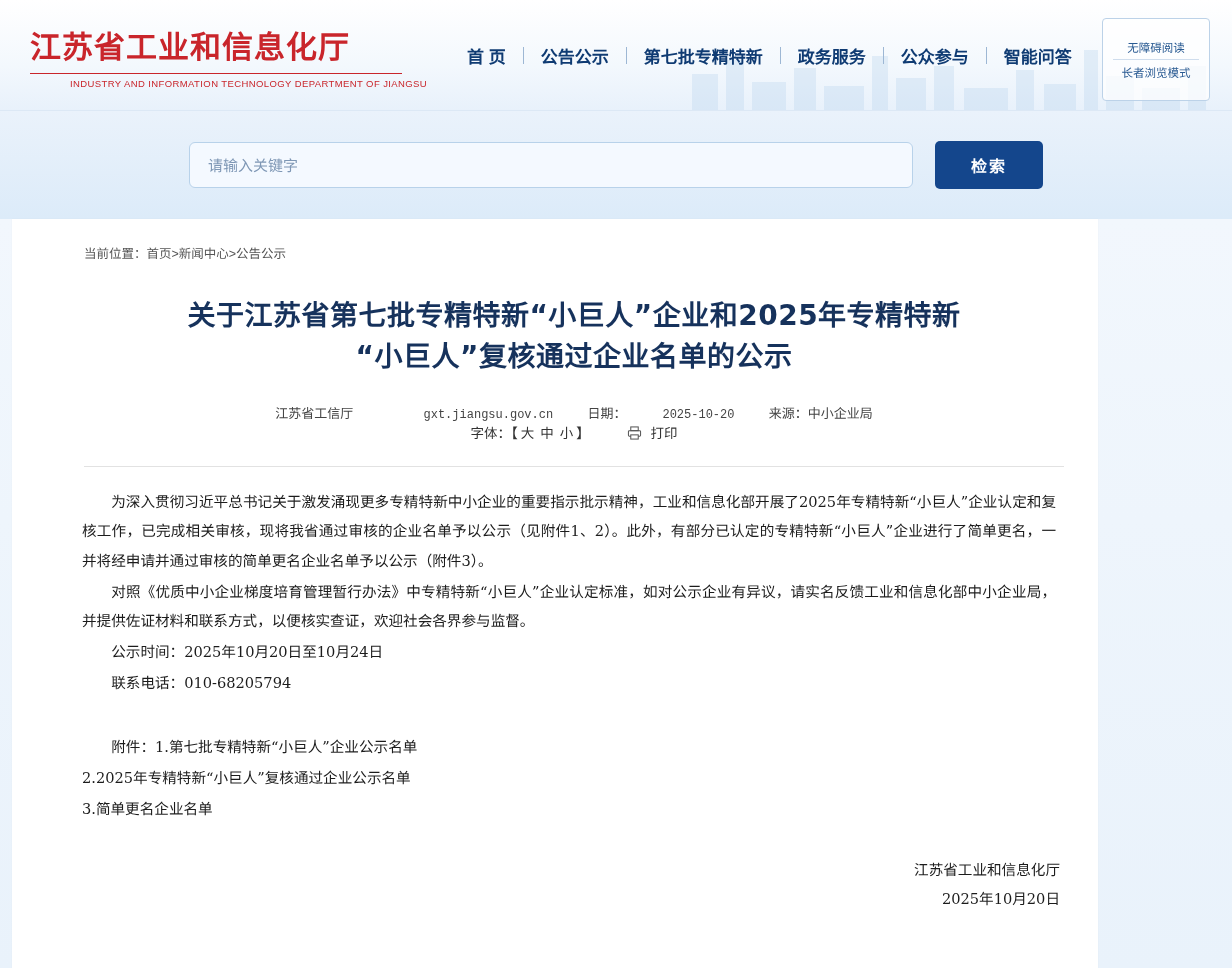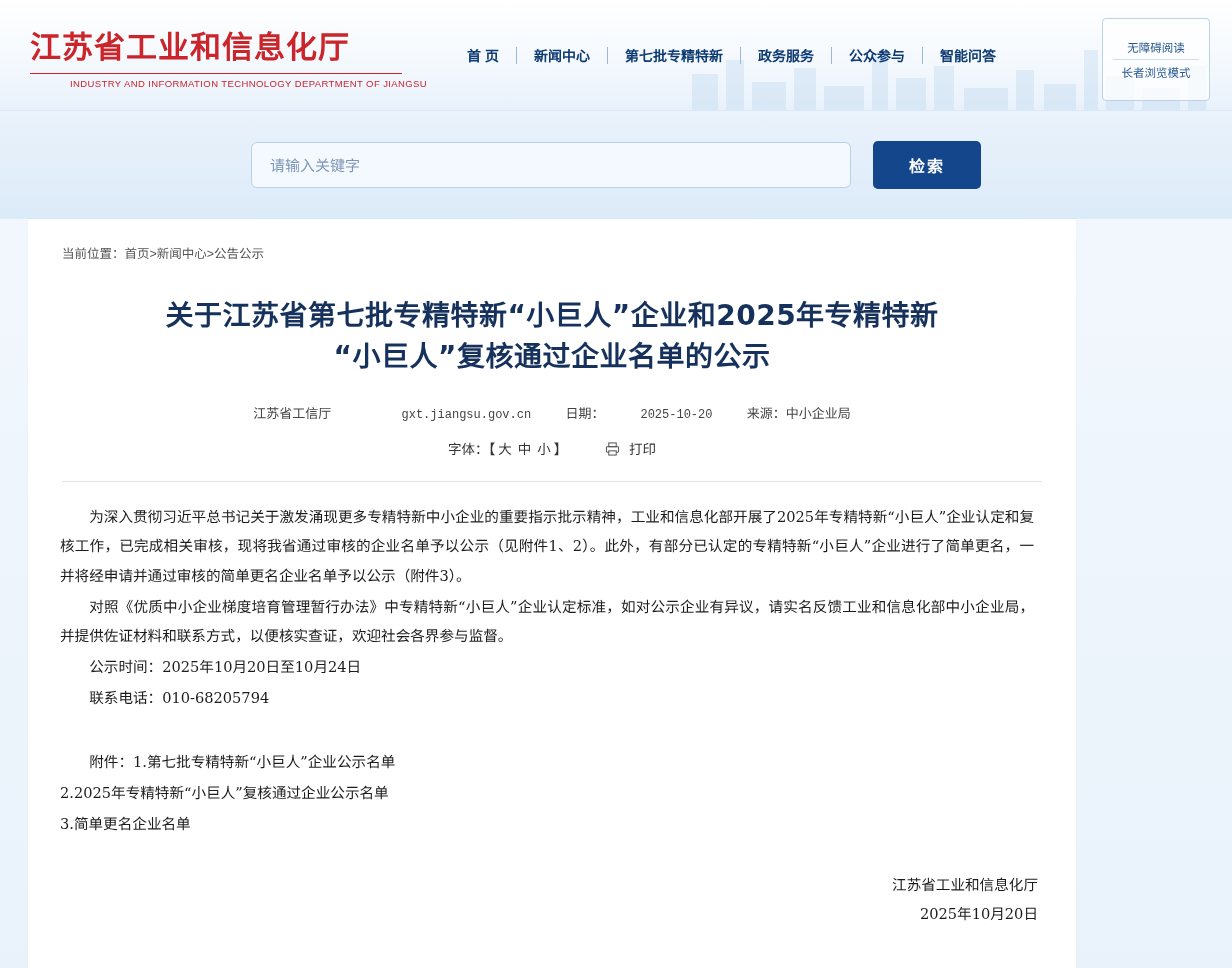--- a/index.html
+++ b/index.html
@@ -62,21 +62,21 @@
   }
 
   .main-nav {
     display: flex;
     align-items: center;
     margin-left: 45px;
     position: relative;
     z-index: 2;
   }
   .nav-item {
-    font-size: 14px;
+    font-size: 17px;
     font-weight: bold;
     color: #0f3b73;
     padding: 0 17px;
     white-space: nowrap;
     cursor: pointer;
   }
   .nav-sep {
     width: 1px;
     height: 17px;
     background: #9db7d4;
@@ -110,21 +110,21 @@
   
   .search-band {
     height: 108px;
     background: linear-gradient(180deg, #eaf2fb 0%, #dcebf9 100%);
     display: flex;
     align-items: center;
     justify-content: center;
     position: relative;
   }
   .search-input {
-    width: 600px;
+    width: 724px;
     height: 46px;
     border: 1px solid #b8d2ea;
     border-radius: 6px;
     background: #f4f9ff;
     font-size: 15px;
     color: #333;
     padding: 0 18px;
     box-sizing: border-box;
     outline: none;
     font-family: "Liberation Sans", sans-serif;
@@ -146,26 +146,27 @@
   }
 
   
   .page-wrap {
     position: relative;
     background: linear-gradient(180deg,#f2f7fd 0%, #eef5fc 40%, #e9f2fb 100%);
     height: 750px;
   }
   .content-card {
     position: absolute;
-    left: 28px;
+    left: 12px;
     top: 0;
     width: 1048px;
     min-height: 750px;
     background: #ffffff;
     box-shadow: 0 0 1px rgba(0,0,0,.05);
+    padding-left: 38px;
   }
   .breadcrumb {
     font-size: 12.5px;
     color: #555;
     padding: 24px 0 0 34px;
   }
   .article-title {
     margin: 34px 70px 12px 70px;
     text-align: center;
     font-family: "DejaVu Sans", "Liberation Sans", sans-serif;
@@ -179,25 +180,24 @@
     margin-top: 26px;
     text-align: center;
     font-size: 13px;
     color: #444;
     font-family: "DejaVu Serif", "Liberation Serif", serif;
   }
   .meta-line .gap { display: inline-block; width: 26px; }
   .meta-mono { font-family: Liberation Mono, monospace; font-size: 12px; margin-left: 36px; }
 
   .tool-line {
-    margin-top: 16px;
     text-align: center;
     font-size: 13.5px;
     color: #333;
-    font-family: Liberation Sans, sans-serif;
+    font-family: Liberation Serif, serif;
   }
   .font-size-opt { cursor: pointer; padding: 0 3px; }
   .print-link {
     display: inline-block;
     margin-left: 34px;
     cursor: pointer;
   }
   .printer-glyph {
     display: inline-block;
     vertical-align: -2px;
@@ -260,21 +260,21 @@
 
   <div class="logo-block">
     <div class="logo-cn">江苏省工业和信息化厅</div>
     <div class="logo-divider"></div>
     <div class="logo-en">INDUSTRY AND INFORMATION TECHNOLOGY DEPARTMENT OF JIANGSU</div>
   </div>
 
   <nav class="main-nav">
     <div class="nav-item">首 页</div>
     <div class="nav-sep"></div>
-    <div class="nav-item">新闻中心</div>
+    <div class="nav-item">公告公示</div>
     <div class="nav-sep"></div>
     <div class="nav-item">第七批专精特新</div>
     <div class="nav-sep"></div>
     <div class="nav-item">政务服务</div>
     <div class="nav-sep"></div>
     <div class="nav-item">公众参与</div>
     <div class="nav-sep"></div>
     <div class="nav-item">智能问答</div>
   </nav>
 

